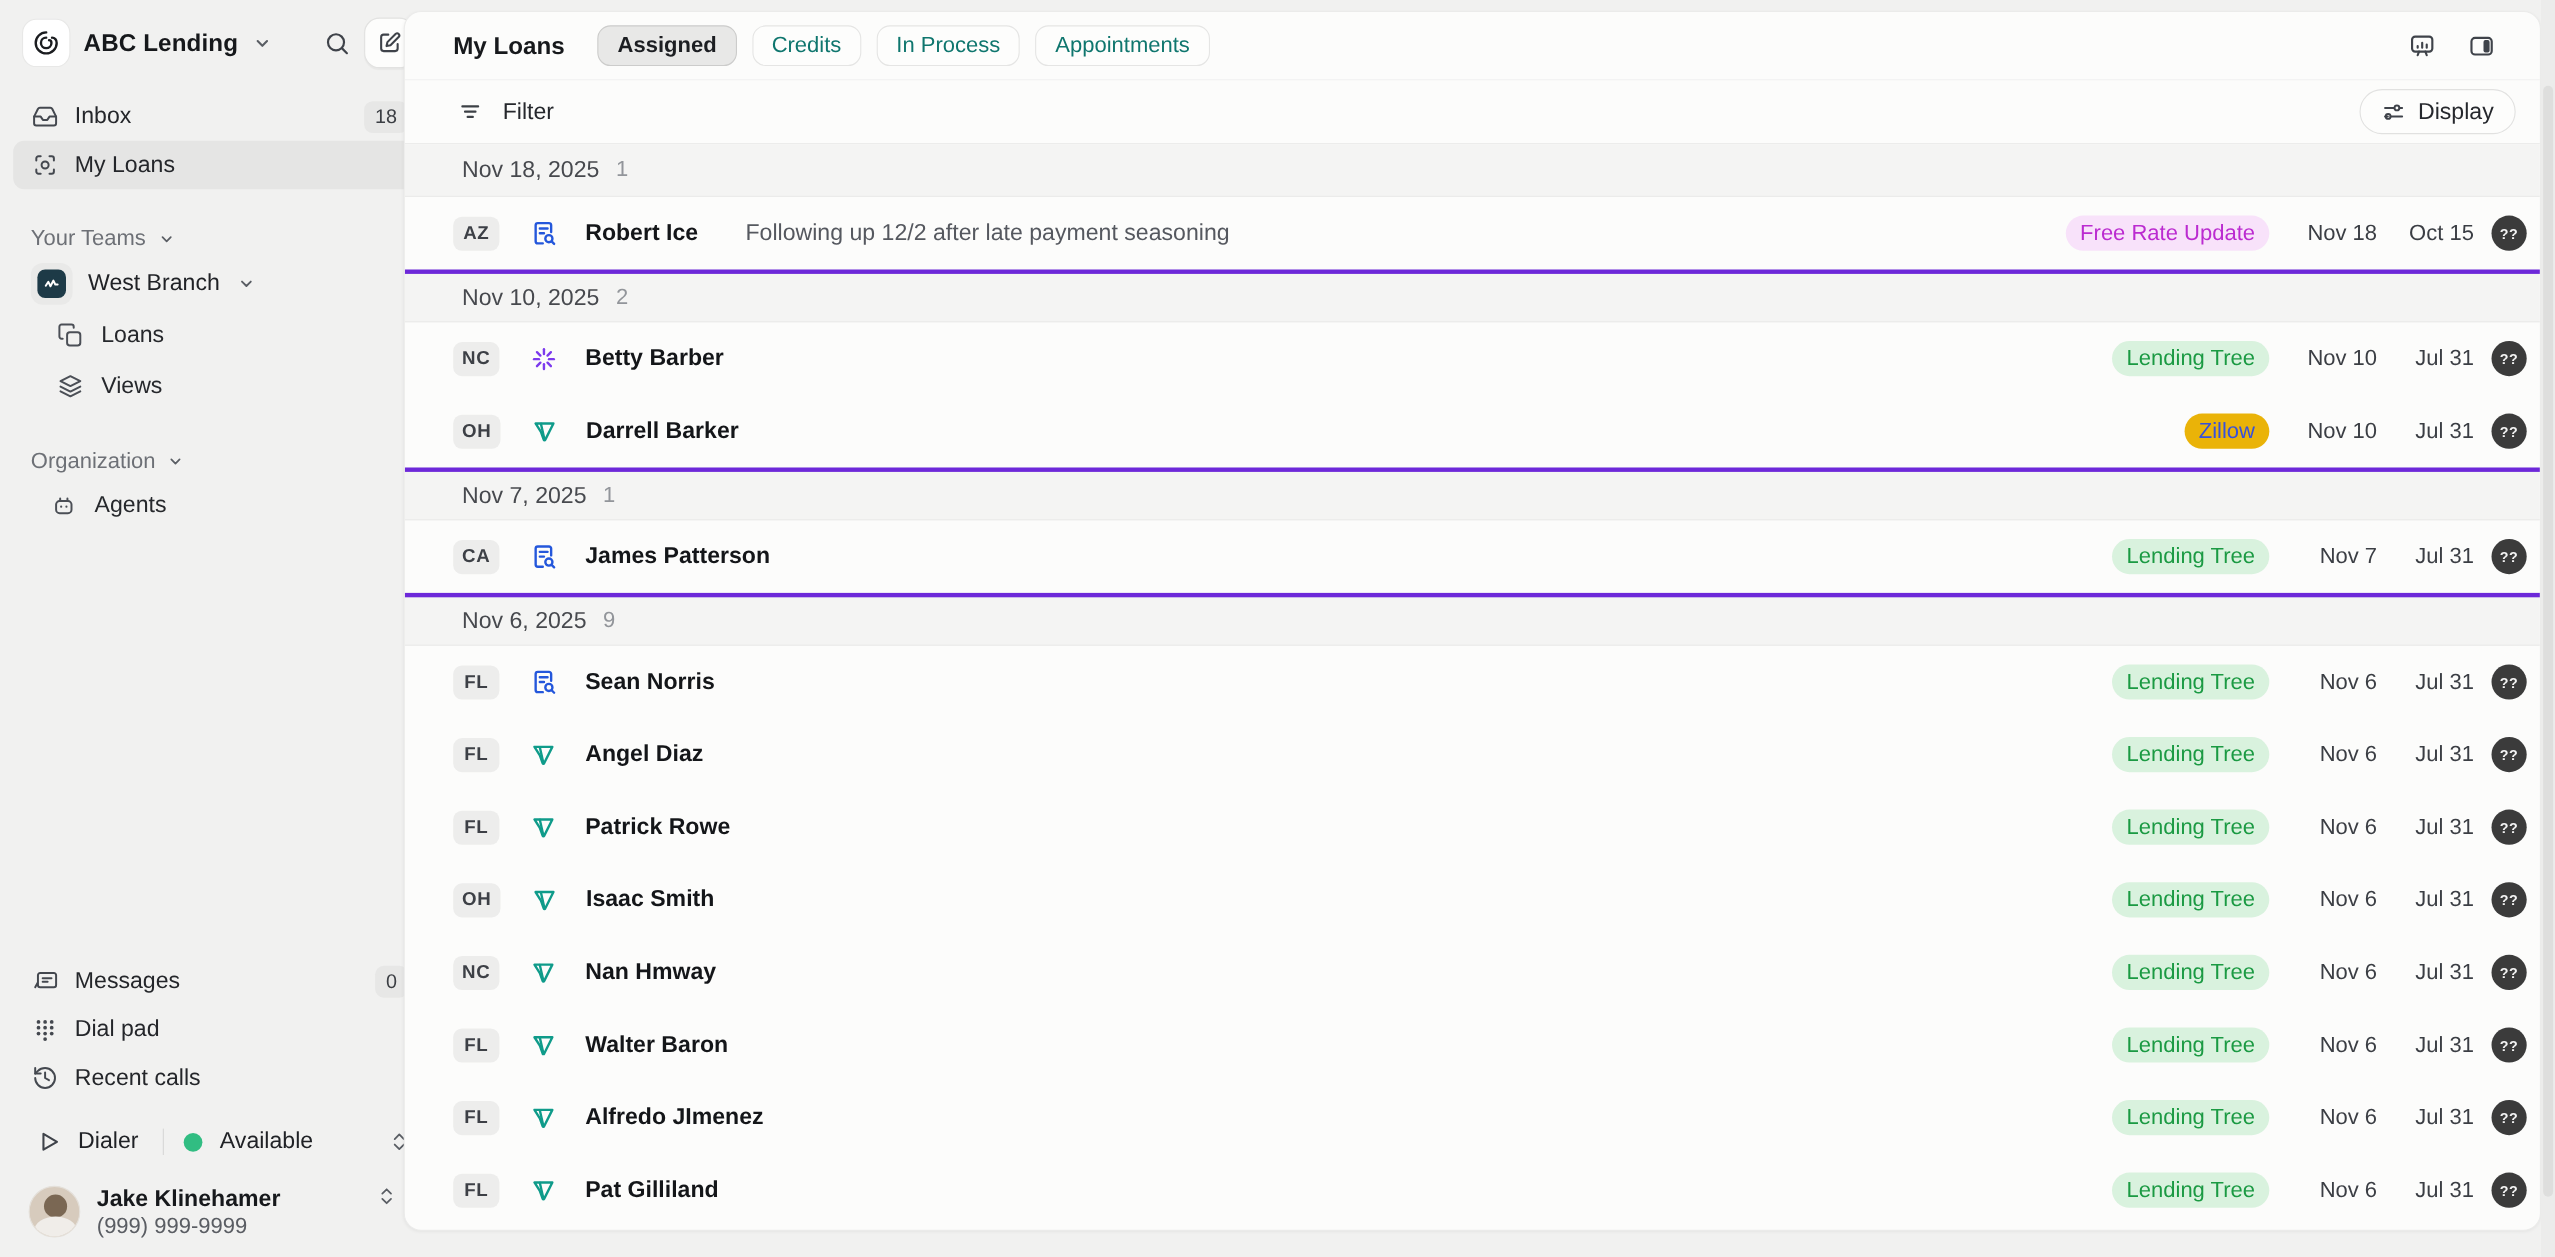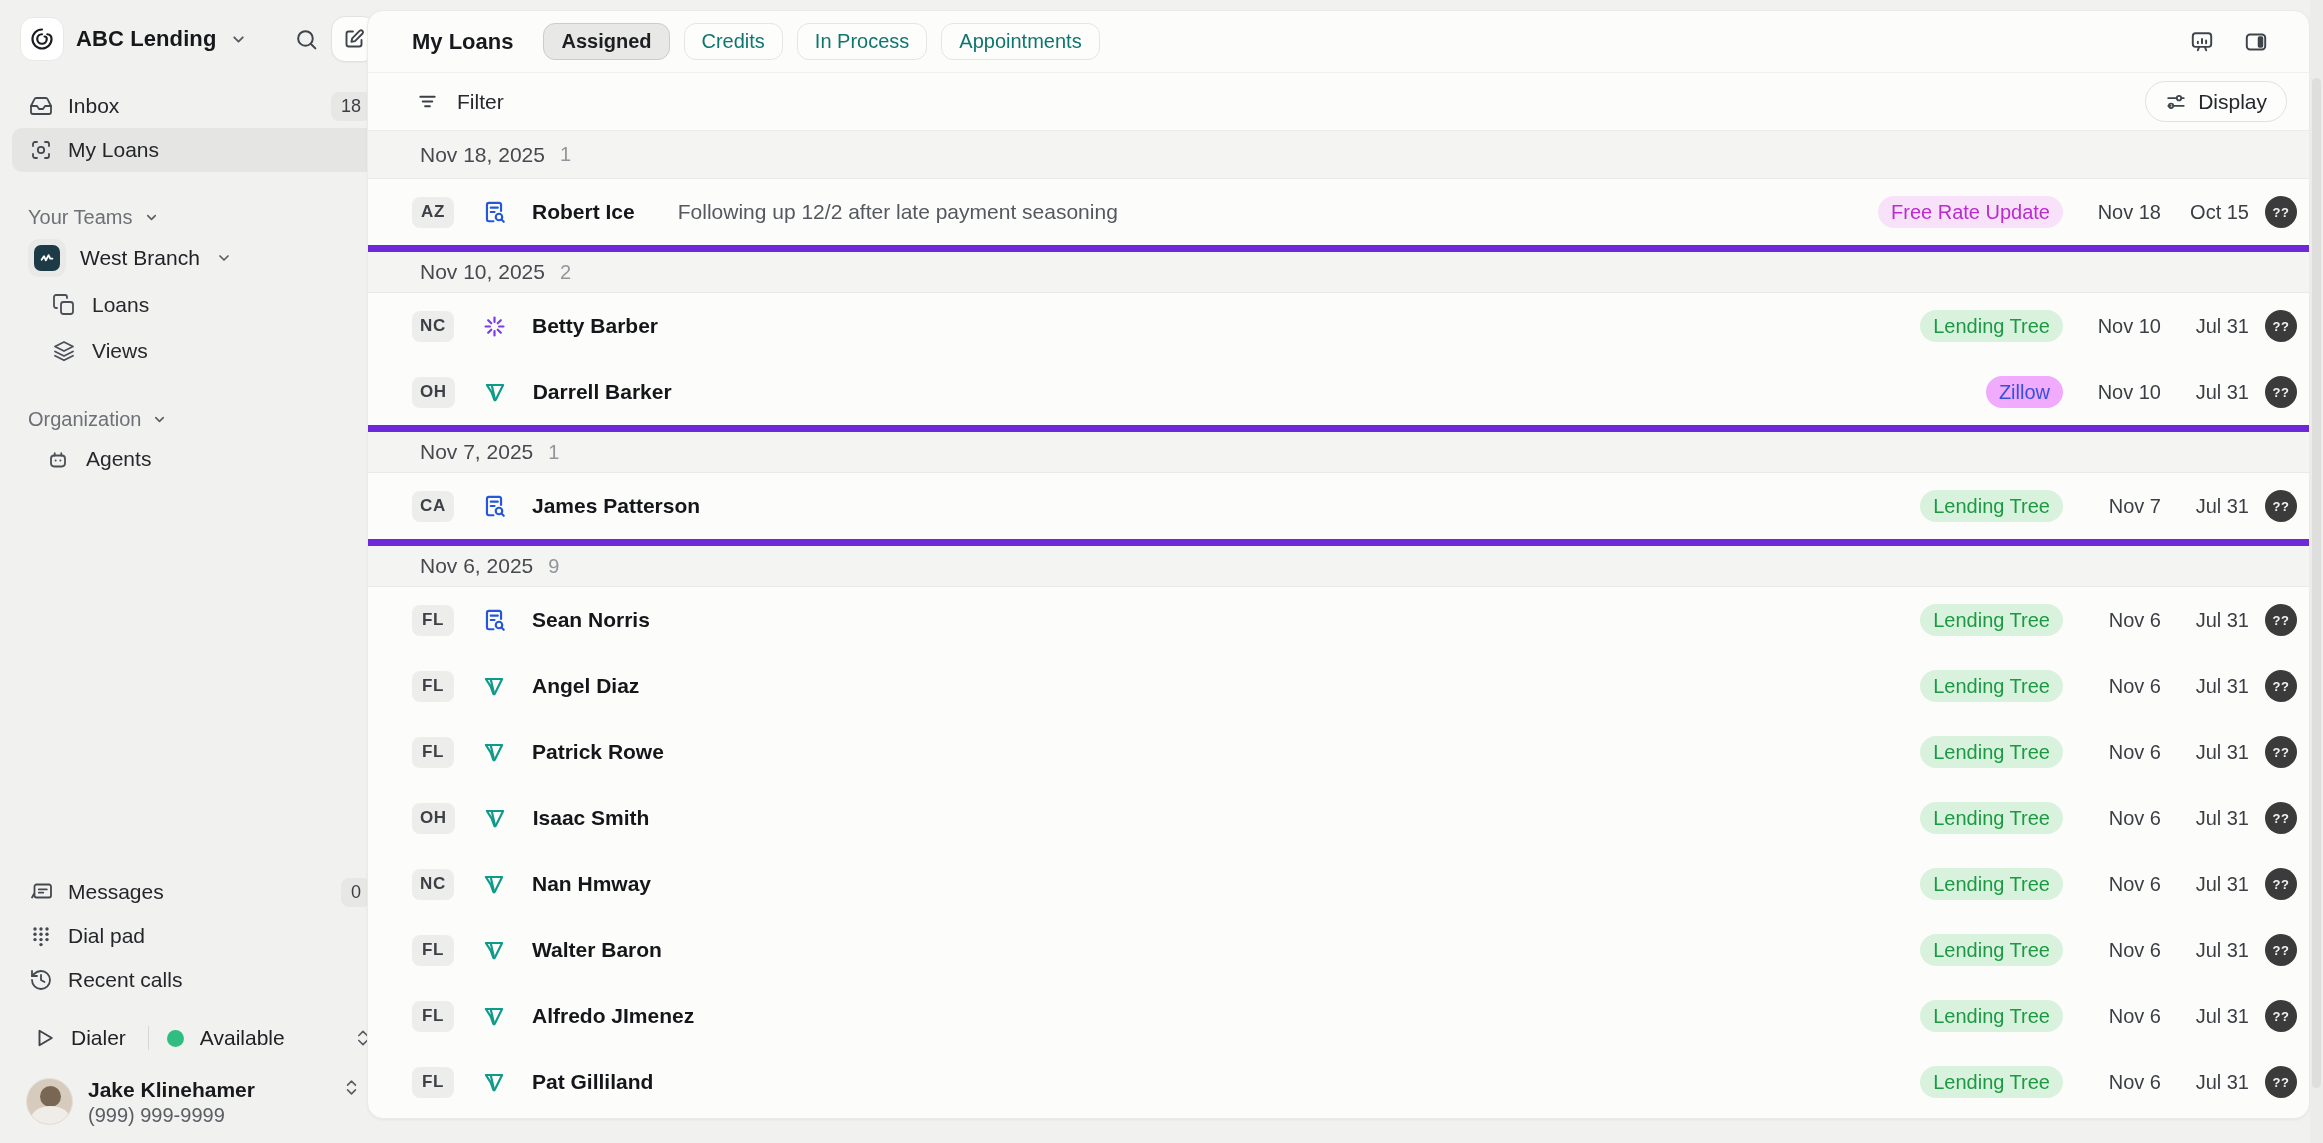--- a/index.html
+++ b/index.html
@@ -82,21 +82,21 @@
   .toolbar { height:58px; display:flex; align-items:center; padding:0 22px 0 48px;
              border-bottom:1px solid #ececeb; }
   .filter-btn { display:flex; align-items:center; gap:18px; font-size:21px; color:#26282d; }
   .filter-btn .icon-plain { color:#3c4046; }
   .display-btn { margin-left:auto; display:flex; align-items:center; gap:11px; height:41px;
                  padding:0 19px; border:1px solid #e1e1e0; border-radius:21px; background:#fdfdfc;
                  font-size:21px; color:#26282d; }
 
   .loan-list { }
   .group-header { height:48px; background:#f4f4f3; border-bottom:1px solid #eaeae9;
-                  border-top:7px solid #6d28d9; display:flex; align-items:center; gap:15px;
+                  border-top:4px solid #6d28d9; display:flex; align-items:center; gap:15px;
                   padding:0 24px 0 52px; }
   .group-header:first-child { border-top:none; }
   .group-date { font-size:21px; color:#47494e; }
   .group-count { font-size:20px; color:#92959a; }
 
   .row { height:66px; display:flex; align-items:center; padding:0 12px 0 44px; }
   .state-badge { min-width:42px; height:31px; padding:0 8px; background:#ededec; border-radius:8px;
                  display:flex; align-items:center; justify-content:center; font-size:17px;
                  font-weight:600; letter-spacing:.6px; color:#3d4046; flex:none; }
   .row-icon { width:30px; margin-left:25px; flex:none; display:flex; justify-content:center; }
@@ -416,21 +416,21 @@
       <div class="row">
         <span class="state-badge">OH</span>
         <span class="row-icon">
           <svg width="26" height="26" viewBox="0 0 24 24" fill="none" stroke="#0f9b8a" stroke-width="2" stroke-linecap="round" stroke-linejoin="round">
       <path d="M4.5 5.5h15L12.6 19.3a.65.65 0 0 1-1.2 0L9 12.6 4.5 5.5z"></path>
       <path d="m12 19 -3-13.2"></path>
           </svg>
         </span>
         <span class="row-name">Darrell Barker</span>
         <span class="row-right">
-          <span class="row-tag" style="background: #f0abfc; color: rgb(54, 80, 221);">Zillow</span>
+          <span class="row-tag" style="background: #eab308; color: rgb(54, 80, 221);">Zillow</span>
           <span class="row-date">Nov 10</span>
           <span class="row-date secondary">Jul 31</span>
           <span class="row-avatar">??</span>
         </span>
       </div>
       <div class="group-header">
         <span class="group-date">Nov 7, 2025</span>
         <span class="group-count">1</span>
       </div>
       <div class="row">

